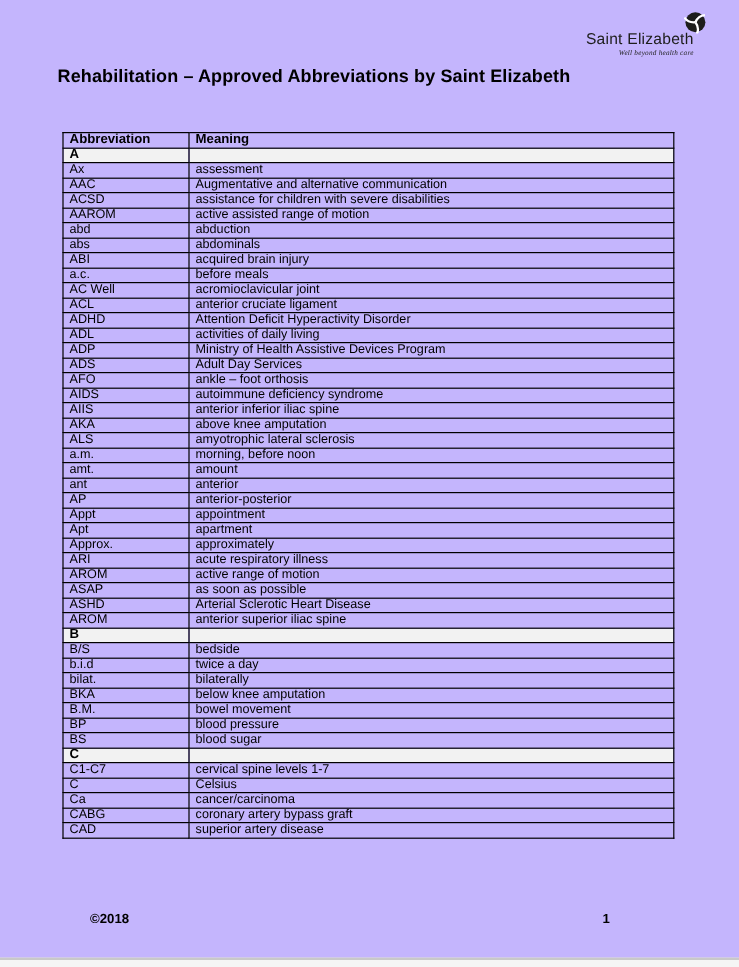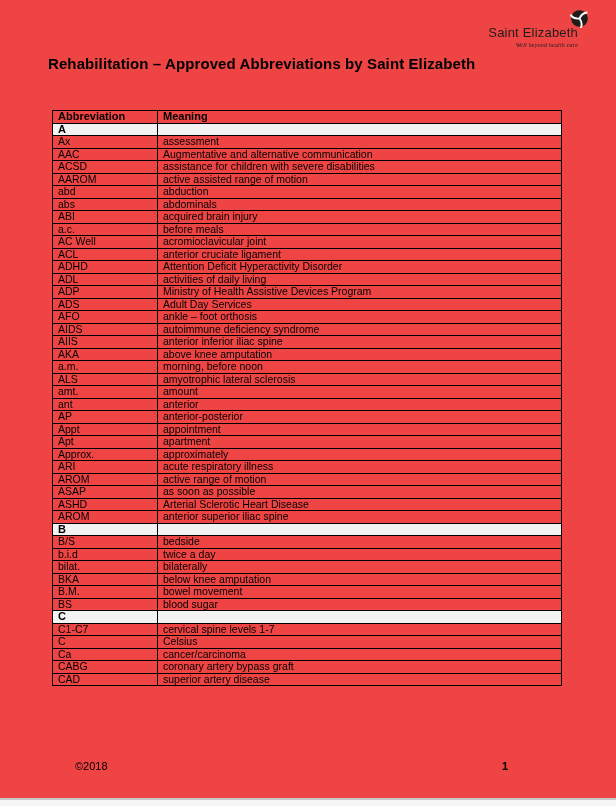--- a/index.html
+++ b/index.html
@@ -1,19 +1,19 @@
 <!DOCTYPE html>
 <html><head>
 <meta charset="utf-8">
 <style>
   * { margin:0; padding:0; box-sizing:border-box; }
   html,body { background:#ffffff; }
   body { font-family:"Liberation Sans", sans-serif; color:#000; }
   .page {
-    position:relative; width:616px; height:806px; background:#ef4444; overflow:hidden;
+    position:relative; width:616px; height:806px; background:#c4b5fd; overflow:hidden;
   }
   .logo {
     position:absolute; top:26px; right:38px; text-align:right; line-height:1;
   }
   .logo-name { font-size:13px; color:#1d1d1b; letter-spacing:0.2px; }
   .logo-icon { position:absolute; top:-17px; right:-11px; width:19px; height:19px; }
   .logo-tagline {
     font-family:"Liberation Serif", serif; font-style:italic;
     font-size:6px; color:#1d1d1b; margin-top:3px; letter-spacing:0.2px;
   }
@@ -29,21 +29,21 @@
     border-collapse:collapse; table-layout:fixed;
   }
   table.abbr td, table.abbr th {
     border:1px solid #000; height:12.2px; padding:0 4px 0 5px;
     font-size:10.5px; line-height:11.5px; vertical-align:middle;
     text-align:left; overflow:hidden; white-space:nowrap;
   }
   table.abbr th { font-weight:bold; font-size:11px; }
   tr.section-row td { background:#f2f2f2; font-weight:bold; font-size:11px; }
   .footer-copy {
-    position:absolute; left:35px; top:760px; font-size:11px; font-weight:normal;padding-left:40px;
+    position:absolute; left:35px; top:760px; font-size:11px; font-weight:bold;padding-left:40px;
   }
   .footer-page {
     position:absolute; left:502px; top:760px; font-size:11px; font-weight:bold;
   }
   .page-edge {
     position:absolute; left:0; right:0; bottom:0; height:8px;
     background:#f5f5f5; border-top:2px solid #c9c9c9;
   }
 </style>
 </head>
@@ -149,26 +149,26 @@
         </tr>
         <tr>
           <td>AIIS</td>
           <td>anterior inferior iliac spine</td>
         </tr>
         <tr>
           <td>AKA</td>
           <td>above knee amputation</td>
         </tr>
         <tr>
+          <td>ALS</td>
+          <td>amyotrophic lateral sclerosis</td>
+        </tr>
+        <tr>
           <td>a.m.</td>
           <td>morning, before noon</td>
-        </tr>
-        <tr>
-          <td>ALS</td>
-          <td>amyotrophic lateral sclerosis</td>
         </tr>
         <tr>
           <td>amt.</td>
           <td>amount</td>
         </tr>
         <tr>
           <td>ant</td>
           <td>anterior</td>
         </tr>
         <tr>
@@ -225,20 +225,24 @@
         </tr>
         <tr>
           <td>BKA</td>
           <td>below knee amputation</td>
         </tr>
         <tr>
           <td>B.M.</td>
           <td>bowel movement</td>
         </tr>
         <tr>
+          <td>BP</td>
+          <td>blood pressure</td>
+        </tr>
+        <tr>
           <td>BS</td>
           <td>blood sugar</td>
         </tr>
         <tr class="section-row">
           <td>C</td>
           <td></td>
         </tr>
         <tr>
           <td>C1-C7</td>
           <td>cervical spine levels 1-7</td>

